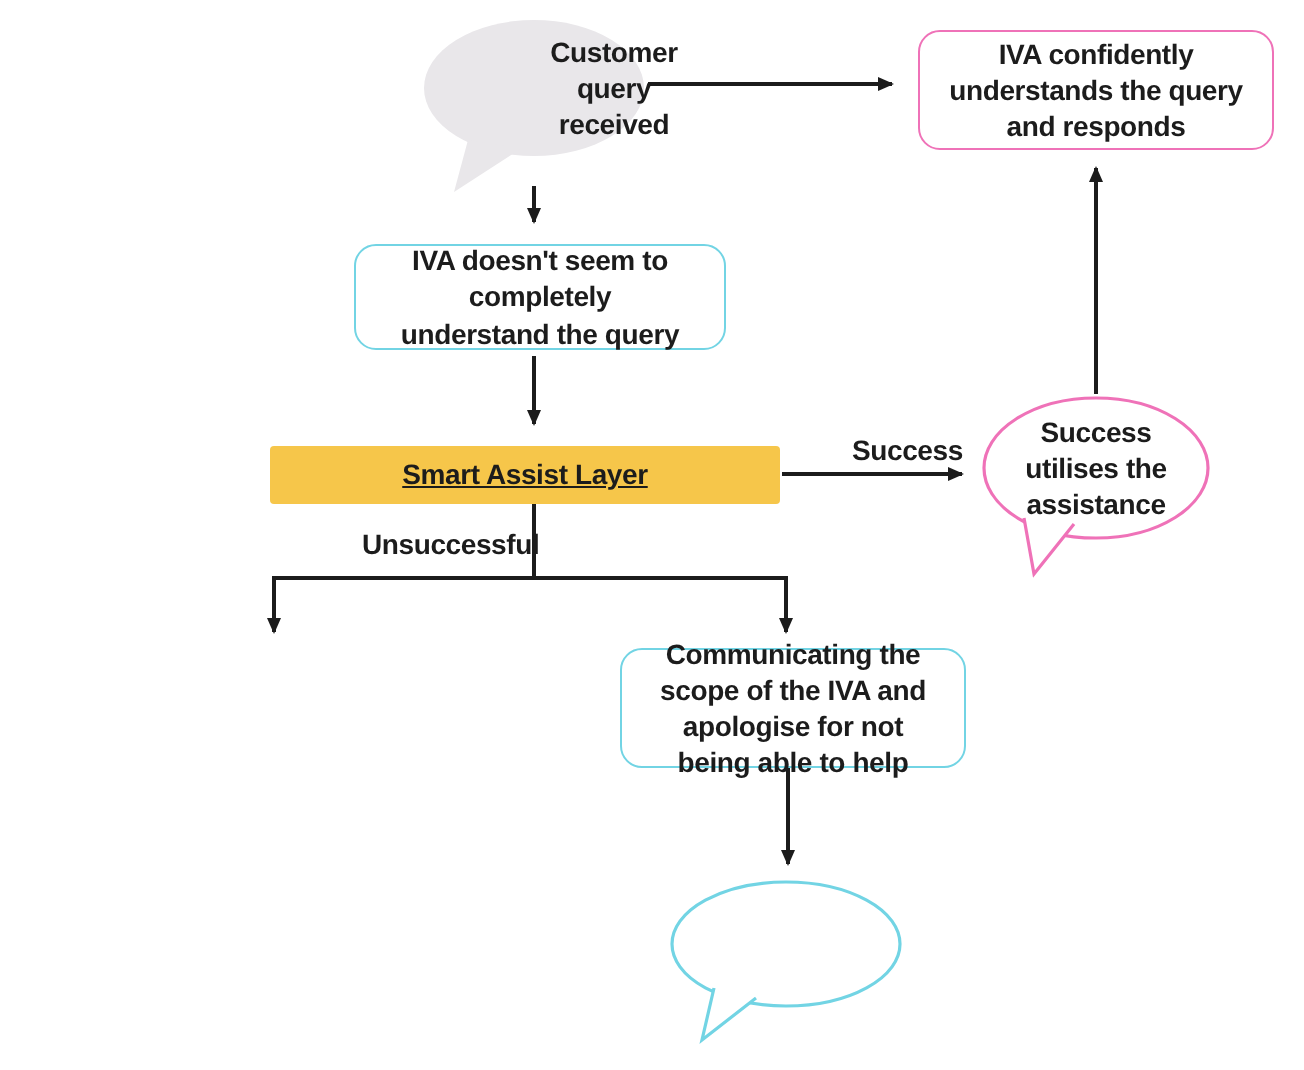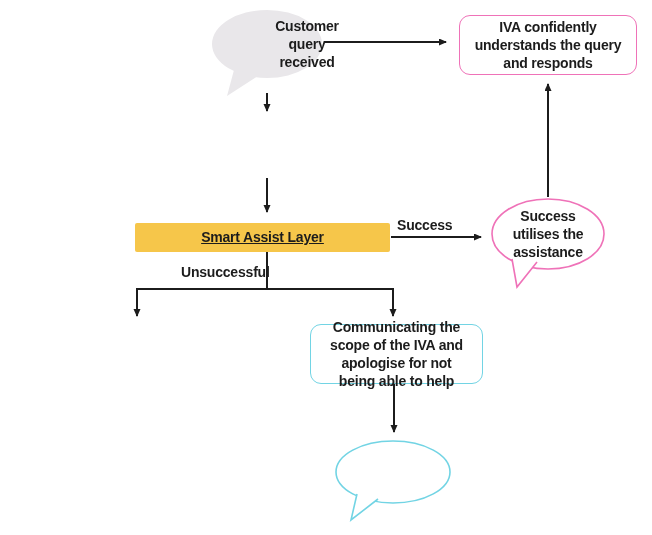--- a/index.html
+++ b/index.html
@@ -59,36 +59,39 @@
 
       <ellipse cx="393" cy="472" rx="57" ry="31" style="fill:#ffffff;stroke:var(--cyan);stroke-width:1.6"></ellipse>
       <path d="M357,494 L351,520 L378,499" style="fill:#ffffff;stroke:var(--cyan);stroke-width:1.6"></path>
     </g>
   </svg>
 
   <div class="node rounded pink-border" style="left:459px;top:15px;width:178px;height:60px;padding:0 3px;">
     <span>IVA confidently understands the query and responds</span>
   </div>
 
+  <div class="node rounded cyan-border" style="left:177px;top:122px;width:186px;height:53px;padding:0 22px;">
+    <span>IVA doesn't seem to completely understand the query</span>
+  </div>
 
   <div class="node yellow-fill" style="left:135px;top:223px;width:255px;height:29px;text-decoration:underline;">
     <span>Smart Assist Layer</span>
   </div>
 
 
   <div class="node rounded cyan-border" style="left:310px;top:324px;width:173px;height:60px;padding:0 16px;">
     <span>Communicating the scope of the IVA and apologise for not being able to help</span>
   </div>
 
   <div class="bubble-label" style="left:237px;top:23px;width:60px;height:42px;margin-left:40px;">
     <span>Customer query received</span>
   </div>
 
   <div class="bubble-label" style="left:505px;top:214px;width:86px;height:40px;">
     <span>Success utilises the assistance</span>
   </div>
 
 
-  <div class="edge-label" style="left:397px;top:216px;width:52px;">Success</div>
+  <div class="edge-label" style="left:426px;top:216px;width:52px;">Success</div>
 
   <div class="edge-label" style="left:181px;top:263px;width:84px;">Unsuccessful</div>
 
 </div>
 
 </body></html>

